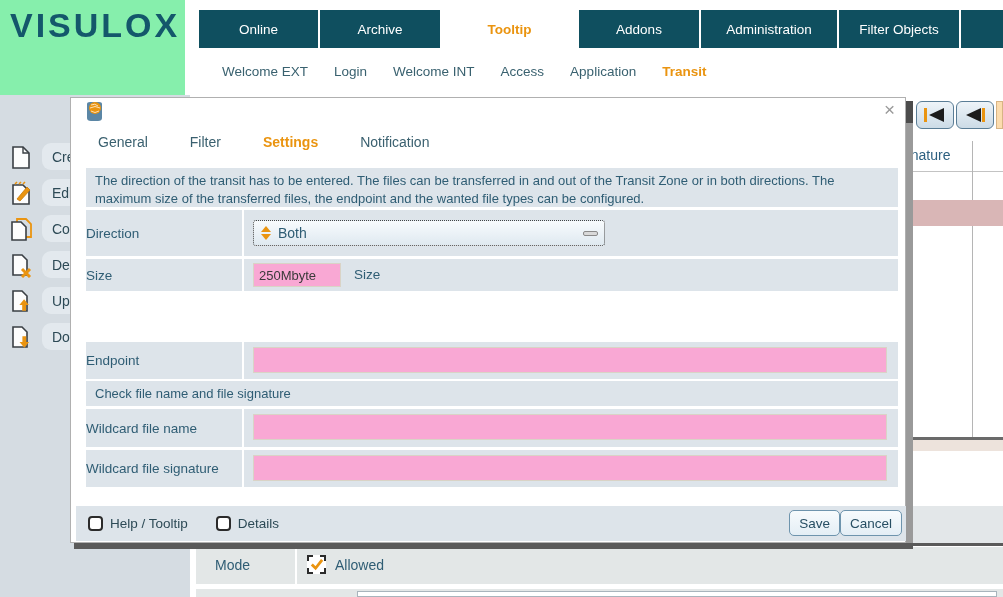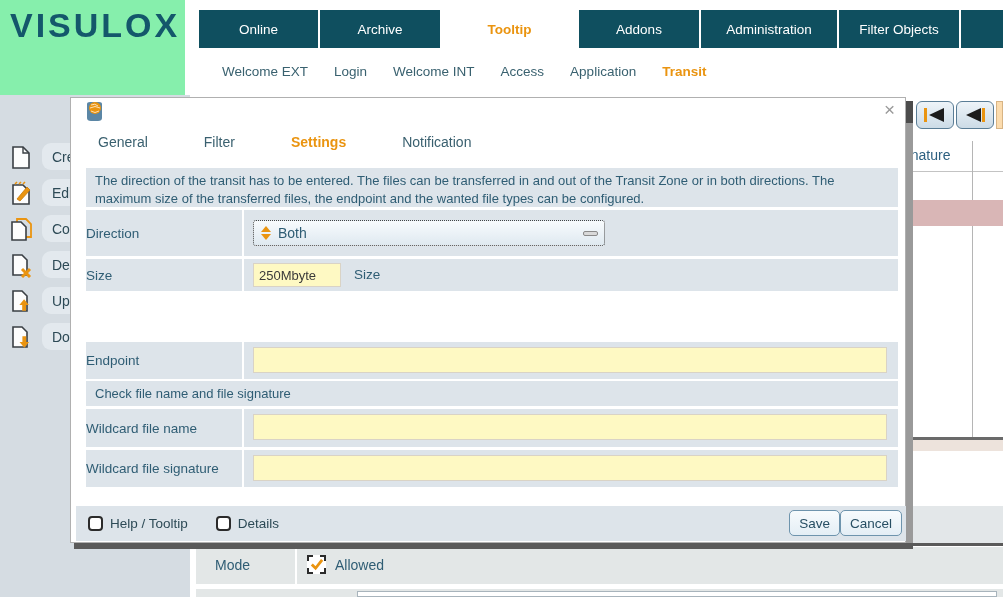--- a/index.html
+++ b/index.html
@@ -50,35 +50,35 @@
 
   
   .dlg-shadow-r { left:906px; top:101px; width:7px; height:446px; background:#9a9a9a; z-index:4; }
   .dlg-thumb { position:absolute; left:0; top:0; width:7px; height:22px; background:#4c4c4c; }
   .dlg-shadow-b { left:74px; top:543px; width:839px; height:6px; background:#5a5a5a; z-index:4; }
   .dialog { left:70px; top:97px; width:836px; height:446px; background:#fff; border:1px solid #b0b0b0; z-index:5; }
 
   .dlg-icon { position:absolute; left:15px; top:3px; }
   .dlg-close { position:absolute; left:813px; top:2px; font-size:19px; color:#9a9a9a; line-height:20px; cursor:default; }
 
-  .dlg-tabs { position:absolute; left:27px; top:30px; height:28px; display:flex; gap:56px; align-items:center; }
+  .dlg-tabs { position:absolute; left:27px; top:30px; height:28px; display:flex; gap:42px; align-items:center; }
   .dlg-tab { font-size:14px; color:#3a606f; }
   .dlg-tab.active { color:#ea9410; font-weight:700; }
 
   .row { position:absolute; left:15px; width:812px; background:#dde4ea; display:flex; }
   .row .lbl { flex:0 0 158px; display:flex; align-items:center; padding-left:0; font-size:13.5px; color:#2f5d74; border-right:2px solid #fff; }
   .row .fld { flex:1; position:relative; }
   .row.text-row { padding:4px 9px; font-size:13px; color:#2f5d74; line-height:1.38; align-items:flex-start; display:block; }
 
   .dropdown { position:absolute; left:9px; top:10px; width:352px; height:26px; border:1px dotted #444; border-radius:3px;
               background:linear-gradient(#f8fbfd,#dfe9f0); display:flex; align-items:center; padding:0 6px; }
   .dd-text { font-size:14px; color:#2f5d74; margin-left:6px; flex:1; }
   .dd-handle { width:15px; height:5px; background:#d9d9d9; border:1px solid #8a8a8a; border-radius:2px; }
 
-  .peach-input { background:#fef9c3; border:1px solid #d9d3c6; font-size:13px; color:#3a3a3a; padding:0 5px; font-family:"Liberation Sans",sans-serif; }
+  .peach-input { background:#f9a8d4; border:1px solid #d9d3c6; font-size:13px; color:#3a3a3a; padding:0 5px; font-family:"Liberation Sans",sans-serif; }
   .size-input { position:absolute; left:9px; top:4px; width:88px; height:24px; }
   .size-suffix { position:absolute; left:110px; top:8px; font-size:13.5px; color:#2f5d74; }
   .wide-input { position:absolute; left:9px; top:5px; width:634px; height:26px; }
 
   .dlg-footer { position:absolute; left:5px; top:408px; width:830px; height:35px; background:#dde4ea; display:flex; align-items:center; }
   .chk { width:15px; height:15px; border:2px solid #2b2b2b; border-radius:4px; background:#fff; }
   .chk-label { font-size:13.5px; color:#2d4a56; margin-left:7px; }
   .btn { position:absolute; top:4px; height:26px; border:1px solid #6e94ad; border-radius:5px; background:linear-gradient(#f7fbfd,#e4eef5);
          font-size:13.5px; color:#274e63; display:flex; align-items:center; justify-content:center; padding:0 9px; font-family:"Liberation Sans",sans-serif; }
   .btn-save { right:66px; }

